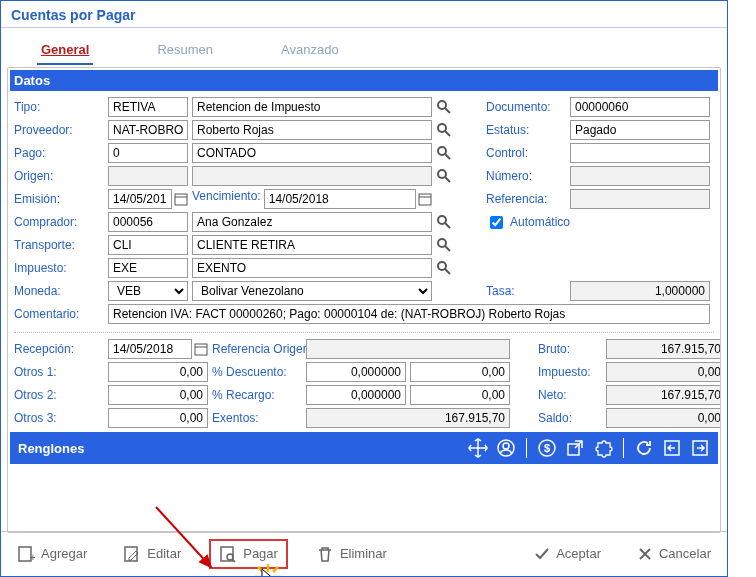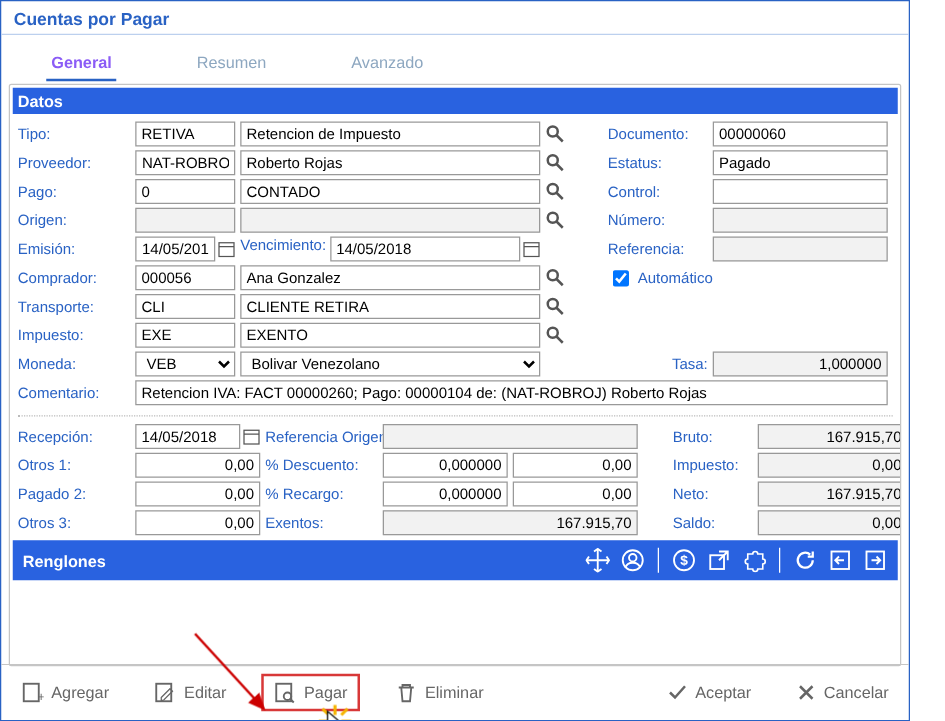--- a/index.html
+++ b/index.html
@@ -2,21 +2,21 @@
 <html><head>
 <meta charset="utf-8">
 <style>
   *{box-sizing:border-box;font-family:Arial,Helvetica,sans-serif;}
   body{margin:0;background:#fff;}
   .window{width:728px;height:577px;border:1px solid #2962c4;position:relative;overflow:hidden;}
   .title{color:#2962c4;font-weight:bold;font-size:14px;padding:6px 10px 4px;border-bottom:1px solid #bcd0ee;}
   .inner{position:relative;height:calc(100% - 28px);padding:4px 6px 0;}
   .tabs{display:flex;gap:60px;padding:4px 30px 0;font-size:13px;}
   .tab{color:#8da7c0;padding:6px 4px;cursor:pointer;}
-  .tab.active{color:#8b5cf6;font-weight:bold;border-bottom:2px solid #2962c4;}
+  .tab.active{color:#b91c1c;font-weight:bold;border-bottom:2px solid #2962c4;text-decoration:underline;}
   .panel{border:1px solid #c5c5c5;border-radius:2px;margin-top:2px;height:466px;overflow:auto;position:relative;}
   .section-hdr{background:#2962e0;color:#fff;font-weight:bold;font-size:13px;padding:3px 4px;margin:2px;}
   .renglones-hdr{background:#2962e0;color:#fff;font-weight:bold;font-size:13px;padding:6px 8px;margin:2px;display:flex;justify-content:space-between;align-items:center;}
   .grid{display:grid;grid-template-columns:90px 80px 240px 22px 20px 80px 140px;gap:3px 4px;padding:4px 6px;align-items:center;font-size:12px;}
   .lbl{color:#2962c4;white-space:nowrap;}
   input[type="text"], select{border:1px solid #999;height:20px;font-size:12px;padding:1px 4px;width:100%;background:#fff;}
   input.ro{background:#f2f2f2;}
   .num{text-align:right;}
   .search-ic{width:16px;height:16px;display:inline-block;color:#555;cursor:pointer;}
   .cal-ic{width:14px;height:14px;display:inline-block;color:#555;cursor:pointer;}
@@ -168,21 +168,21 @@
           </span>
         <span></span>
           <span></span>
           <span></span>
 
         <div class="lbl">Moneda:</div>
         <select><option>VEB</option></select>
         <select><option>Bolivar Venezolano</option></select>
         <span></span>
           <span></span>
-        <div class="lbl" style="text-align:right">Tasa:</div>
+        <div class="lbl" style="">Tasa:</div>
         <input type="text" class="ro num" readonly="" value="1,000000" style="">
 
         <div class="lbl">Comentario:</div>
         <input type="text" style="grid-column: 2 / 8;" value="Retencion IVA: FACT 00000260; Pago: 00000104 de: (NAT-ROBROJ) Roberto Rojas">
       </div>
 
       <div class="sep-line"></div>
 
       <div class="grp2">
         <div class="lbl">Recepción:</div>
@@ -203,21 +203,21 @@
 
         <div class="lbl">Otros 1:</div>
         <input type="text" class="num" value="0,00" style="">
         <div class="lbl">% Descuento:</div>
         <input type="text" class="num" value="0,000000" style="">
         <input type="text" class="num" value="0,00" style="">
         <span></span>
         <div class="lbl">Impuesto:</div>
         <input type="text" class="ro num" readonly="" value="0,00" style="">
 
-        <div class="lbl">Pagado 2:</div>
+        <div class="lbl">Otros 2:</div>
         <input type="text" class="num" value="0,00" style="">
         <div class="lbl">% Recargo:</div>
         <input type="text" class="num" value="0,000000" style="">
         <input type="text" class="num" value="0,00" style="">
         <span></span>
         <div class="lbl">Neto:</div>
         <input type="text" class="ro num" readonly="" value="167.915,70" style="">
 
         <div class="lbl">Otros 3:</div>
         <input type="text" class="num" value="0,00" style="">

